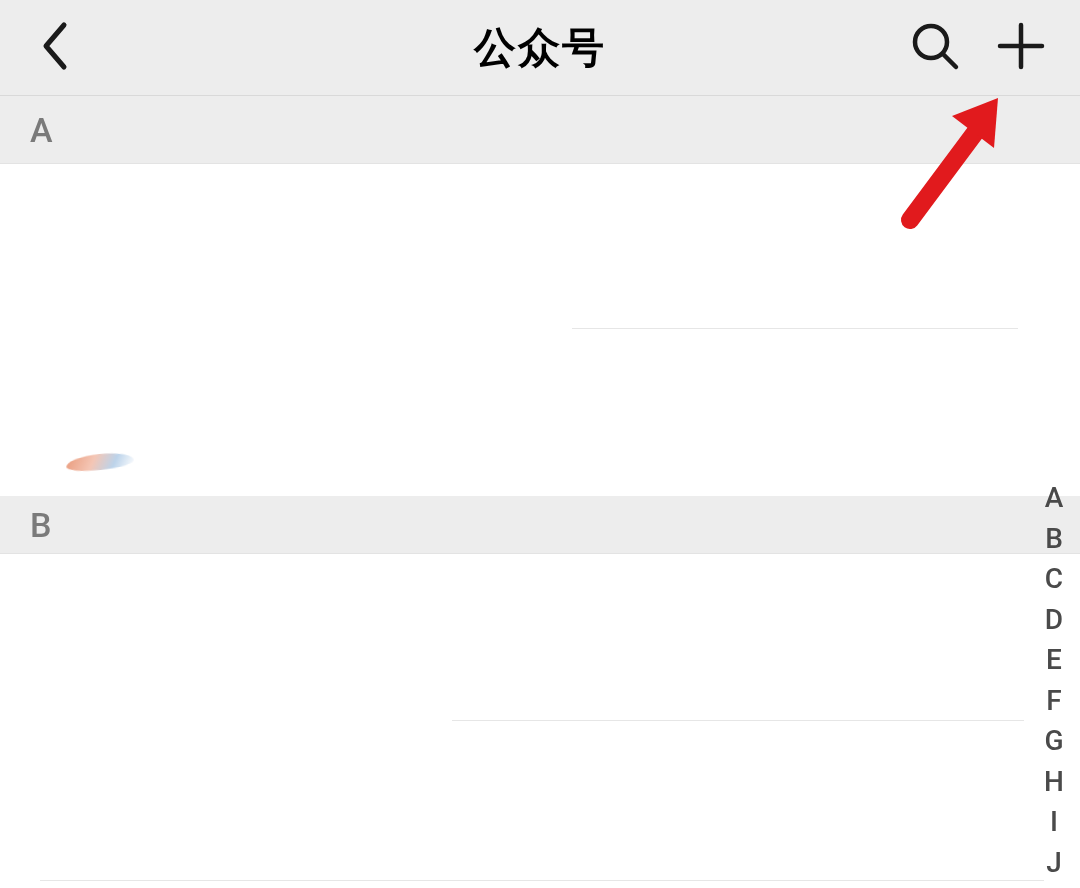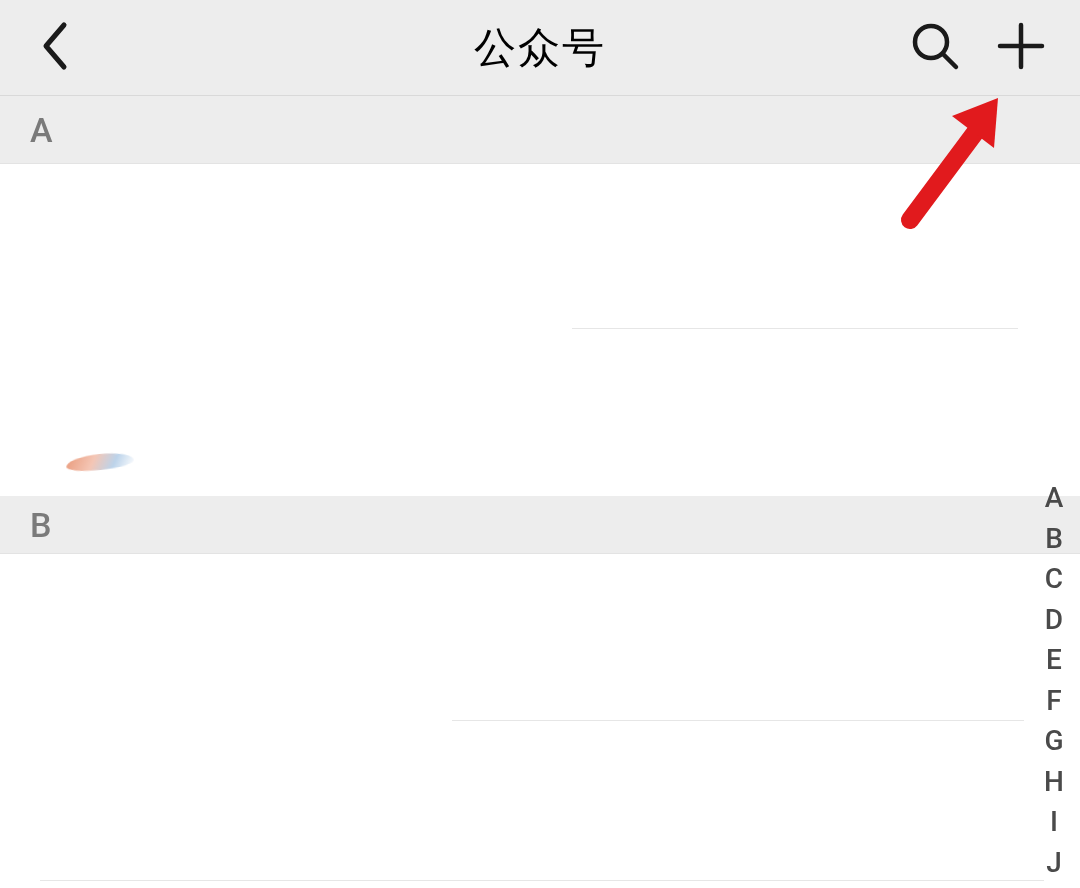--- a/index.html
+++ b/index.html
@@ -18,21 +18,21 @@
     position:relative;
     width:100%;
     height:96px;
     background:#ededed;
     display:flex;
     align-items:center;
     justify-content:center;
   }
   .navbar .title{
     font-size:42px;
-    font-weight:400;
+    font-weight:700;
     letter-spacing:2px;
   }
   .nav-back{
     position:absolute;
     left:18px; top:0;
     height:96px; width:72px;
     display:flex; align-items:center; justify-content:center;
     cursor:pointer;
   }
   .nav-actions{

